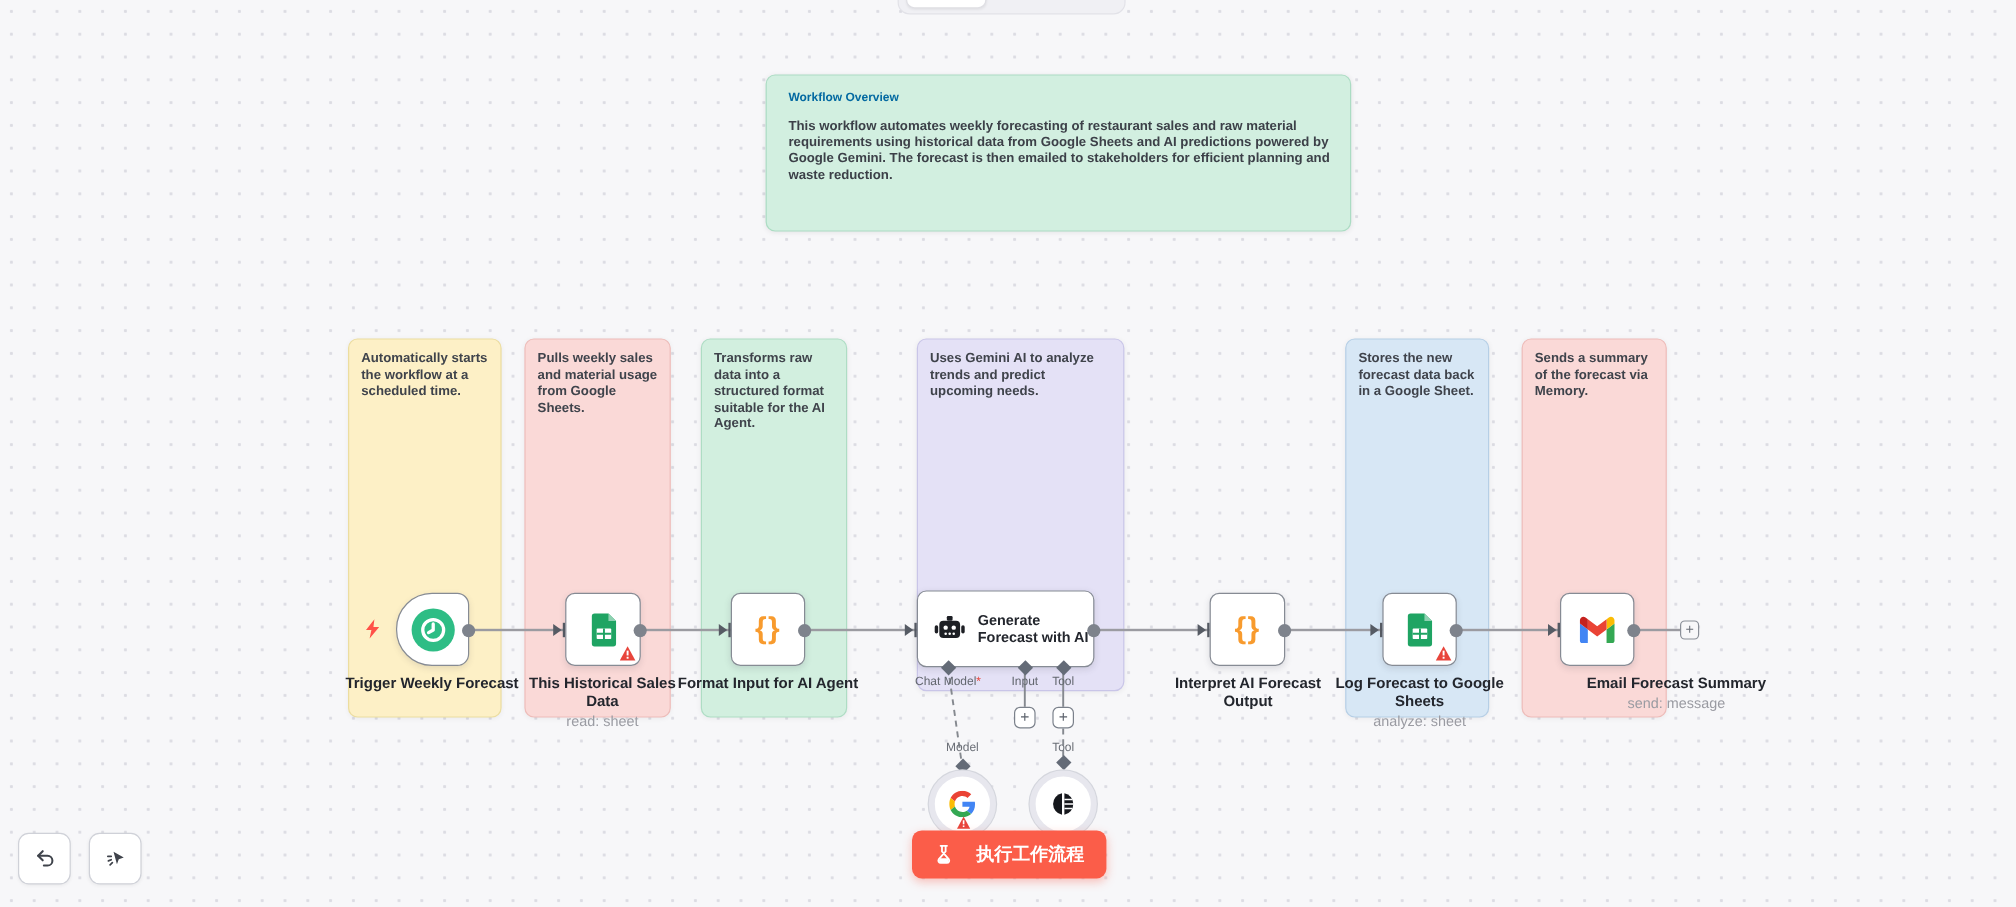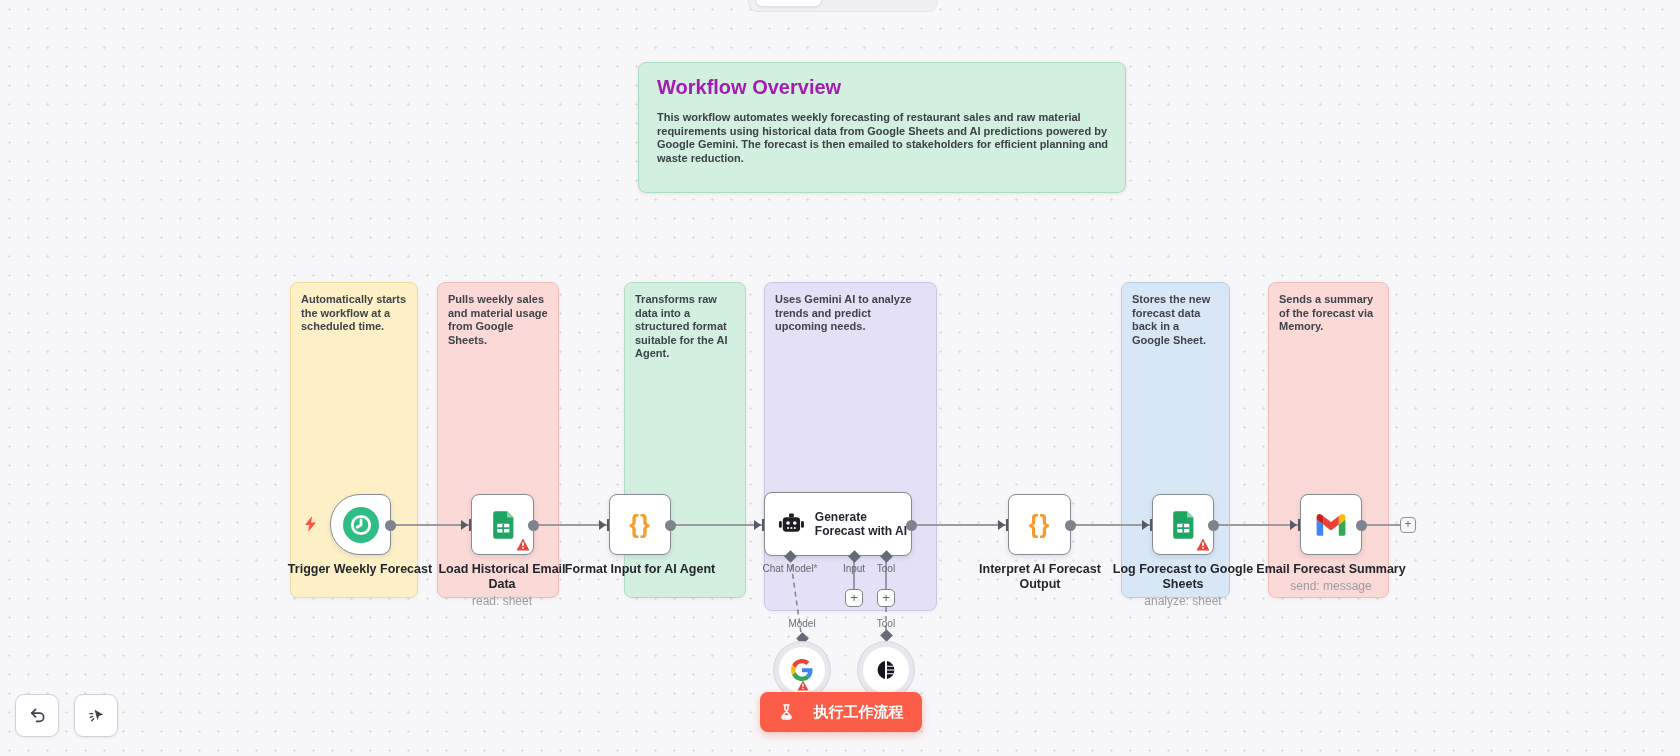--- a/index.html
+++ b/index.html
@@ -23,31 +23,31 @@
   .tab.active{
     background:#ffffff;border:1px solid #dfdfe4;border-radius:7px;
     padding:5px 13px;color:#3a3d44;box-shadow:0 1px 2px rgba(0,0,0,.06);
   }
   
   .overview{
     position:absolute;left:638px;top:62px;width:488px;height:131px;box-sizing:border-box;
     background:#d2efe0;border:1px solid #abdcc3;border-radius:8px;
     padding:13px 18px;box-shadow:0 1px 4px rgba(0,0,0,.07);
   }
-  .overview h2{margin:0;font-size:20px;font-weight:700;color:#a21caf;}
+  .overview h2{margin:0;font-size:10px;font-weight:700;color:#0369a1;}
   .overview p{margin:12px 0 0 0;width:452px;font-size:11px;font-weight:700;color:#3c4048;line-height:13.5px;}
   
   .sticky{
     position:absolute;box-sizing:border-box;border-radius:8px;
     padding:10px 10px;font-size:11px;font-weight:600;line-height:13.5px;color:#3f434b;
     box-shadow:0 1px 4px rgba(0,0,0,.05);
   }
   .st-yellow{background:#fdf0c6;border:1px solid #ecdd9f;}
   .st-red{background:#fad9d7;border:1px solid #eebcb9;}
-  .st-green{background:#d2efdf;border:1px solid #aeddc4;margin-left:40px;}
+  .st-green{background:#d2efdf;border:1px solid #aeddc4;}
   .st-purple{background:#e4e1f6;border:1px solid #c9c5e8;}
   .st-orange{background:#f8e2bd;border:1px solid #e7cb97;}
   .st-blue{background:#d7e7f5;border:1px solid #b6cfe6;}
   
   .node{
     position:absolute;box-sizing:border-box;background:#fff;
     border:1.6px solid #868b94;border-radius:8px;
     box-shadow:0 2px 5px rgba(68,74,87,.14);
     display:flex;align-items:center;justify-content:center;
   }
@@ -118,22 +118,22 @@
   </div>
 
   <div class="overview">
     <h2>Workflow Overview</h2>
     <p>This workflow automates weekly forecasting of restaurant sales and raw material requirements using historical data from Google Sheets and AI predictions powered by Google Gemini. The forecast is then emailed to stakeholders for efficient planning and waste reduction.</p>
   </div>
 
   <div class="sticky st-red" style="left:437px;top:282px;width:122px;height:316px;"><span>Pulls weekly sales and material usage from Google Sheets.</span></div>
   <div class="sticky st-yellow" style="left:290px;top:282px;width:128px;height:316px;"><span>Automatically starts the workflow at a scheduled time.</span></div>
   <div class="sticky st-green" style="left:584px;top:282px;width:122px;height:316px;"><span>Transforms raw data into a structured format suitable for the AI Agent.</span></div>
-  <div class="sticky st-purple" style="left:764px;top:282px;width:173px;height:329px;"><span>Uses Gemini AI to analyze trends and predict upcoming needs.</span></div>
-  <div class="sticky st-blue" style="left:1121px;top:282px;width:109px;height:316px;"><span>Stores the new forecast data back in a Google Sheet.</span></div>
+  <div class="sticky st-purple" style="left:764px;top:282px;width:173px;height:294px;"><span>Uses Gemini AI to analyze trends and predict upcoming needs.</span></div>
+  <div class="sticky st-blue" style="left:1121px;top:282px;width:120px;height:316px;"><span>Stores the new forecast data back in a Google Sheet.</span></div>
   <div class="sticky st-red" style="left:1268px;top:282px;width:121px;height:316px;"><span>Sends a summary of the forecast via Memory.</span></div>
 
   <div class="conn" style="left:391px;width:80px;">
       <span class="tri"></span>
       <span class="bar"></span>
     </div>
   <div class="conn" style="left:534px;width:75px;">
       <span class="tri"></span>
       <span class="bar"></span>
     </div>
@@ -187,21 +187,21 @@
     </svg>
     <div class="warn">
       <svg width="14" height="13" viewBox="0 0 14 13">
           <path d="M7 0.5 L13.5 12.5 H0.5 Z" fill="#e8453c"></path>
           <rect x="6.2" y="4.2" width="1.6" height="4" fill="#fff"></rect>
           <rect x="6.2" y="9.3" width="1.6" height="1.6" fill="#fff"></rect>
         </svg>
     </div>
   </div>
   <div class="nlabel" style="left:427px;top:562px;width:150px;">
-    <span>Load Historical Email Data</span>
+    <span>This Historical Sales Data</span>
     <span class="nsub">read: sheet</span>
   </div>
 
   <div class="node" style="left:609px;top:494px;width:62px;height:61px;">
     <span class="braces">{}</span>
   </div>
   <div class="nlabel" style="left:550px;top:562px;width:180px;text-align:center;"><span>Format Input for AI Agent</span></div>
 
   <div class="node agent" style="left:764px;top:492px;width:148px;height:64px;">
     <svg width="30" height="26" viewBox="0 0 30 26">
@@ -282,21 +282,21 @@
 
   <div class="node" style="left:1300px;top:494px;width:62px;height:61px;">
     <svg width="30" height="24" viewBox="0 0 24 20">
       <path fill="#4285F4" d="M1.6 19 h3.9 V9.6 L0 5.5 v11.9 c0 .9 .7 1.6 1.6 1.6z"></path>
       <path fill="#34A853" d="M18.5 19 h3.9 c.9 0 1.6-.7 1.6-1.6 V5.5 l-5.5 4.1z"></path>
       <path fill="#FBBC04" d="M18.5 2.5 v7.1 L24 5.5 V3.3 c0-2-2.3-3.2-3.9-2z"></path>
       <path fill="#EA4335" d="M5.5 9.6 V2.5 L12 7.4 l6.5-4.9 v7.1 L12 14.5z"></path>
       <path fill="#C5221F" d="M0 3.3 v2.2 l5.5 4.1 V2.5 L3.9 1.3 C2.3 .1 0 1.3 0 3.3z"></path>
     </svg>
   </div>
-  <div class="nlabel" style="left:1246px;top:562px;width:170px;">
+  <div class="nlabel" style="left:1312px;top:562px;width:170px;">
     <span>Email Forecast Summary</span>
     <span class="nsub">send: message</span>
   </div>
 
   <div class="dot" style="left:385px;"></div>
   <div class="dot" style="left:528px;"></div>
   <div class="dot" style="left:665px;"></div>
   <div class="dot" style="left:906px;"></div>
   <div class="dot" style="left:1065px;"></div>
   <div class="dot" style="left:1208px;"></div>

